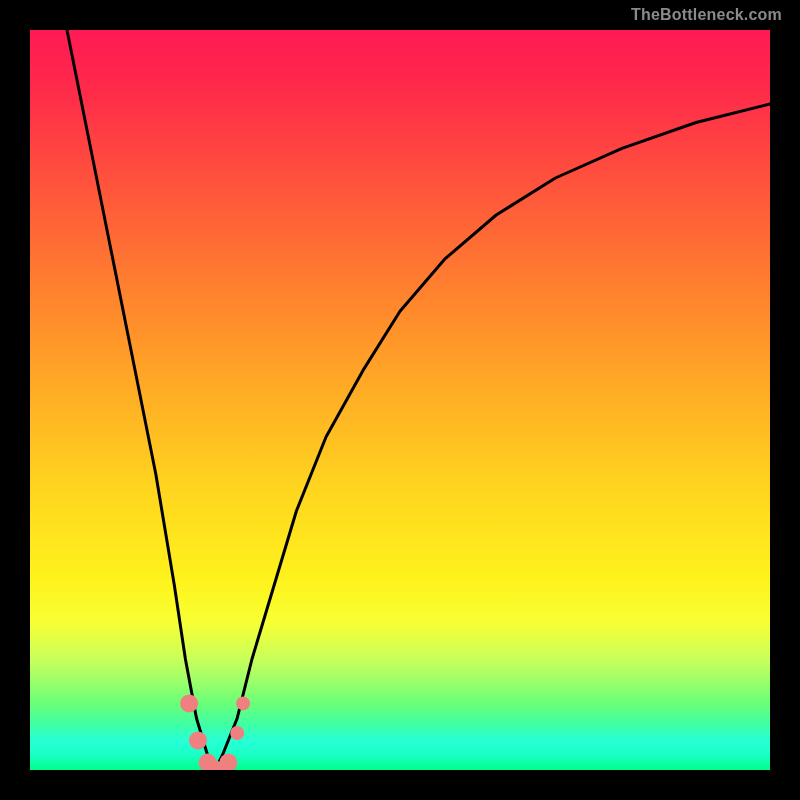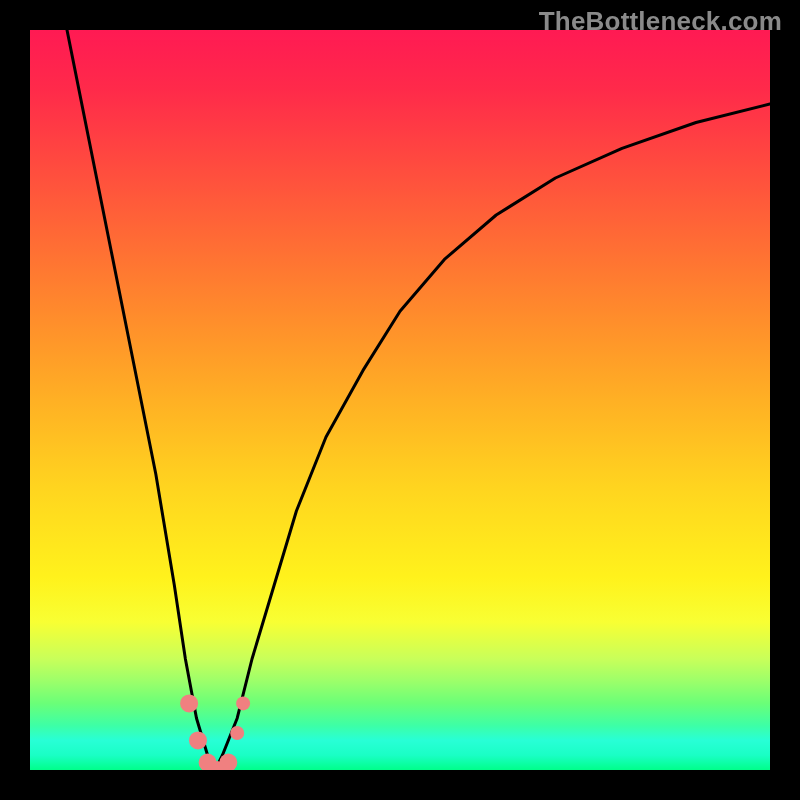--- a/index.html
+++ b/index.html
@@ -49,21 +49,21 @@
     left: 0;
     top: 0;
     width: 740px;
     height: 740px;
   }
   .watermark {
     position: absolute;
     top: 6px;
     right: 18px;
     color: #8a8a8a;
-    font-size: 26px;
+    font-size: 16px;
     font-weight: 600;
     letter-spacing: 0.2px;
     user-select: none;
   }
 </style>
 </head>
 <body>
 
 <div class="frame">
   <div class="watermark">TheBottleneck.com</div>

